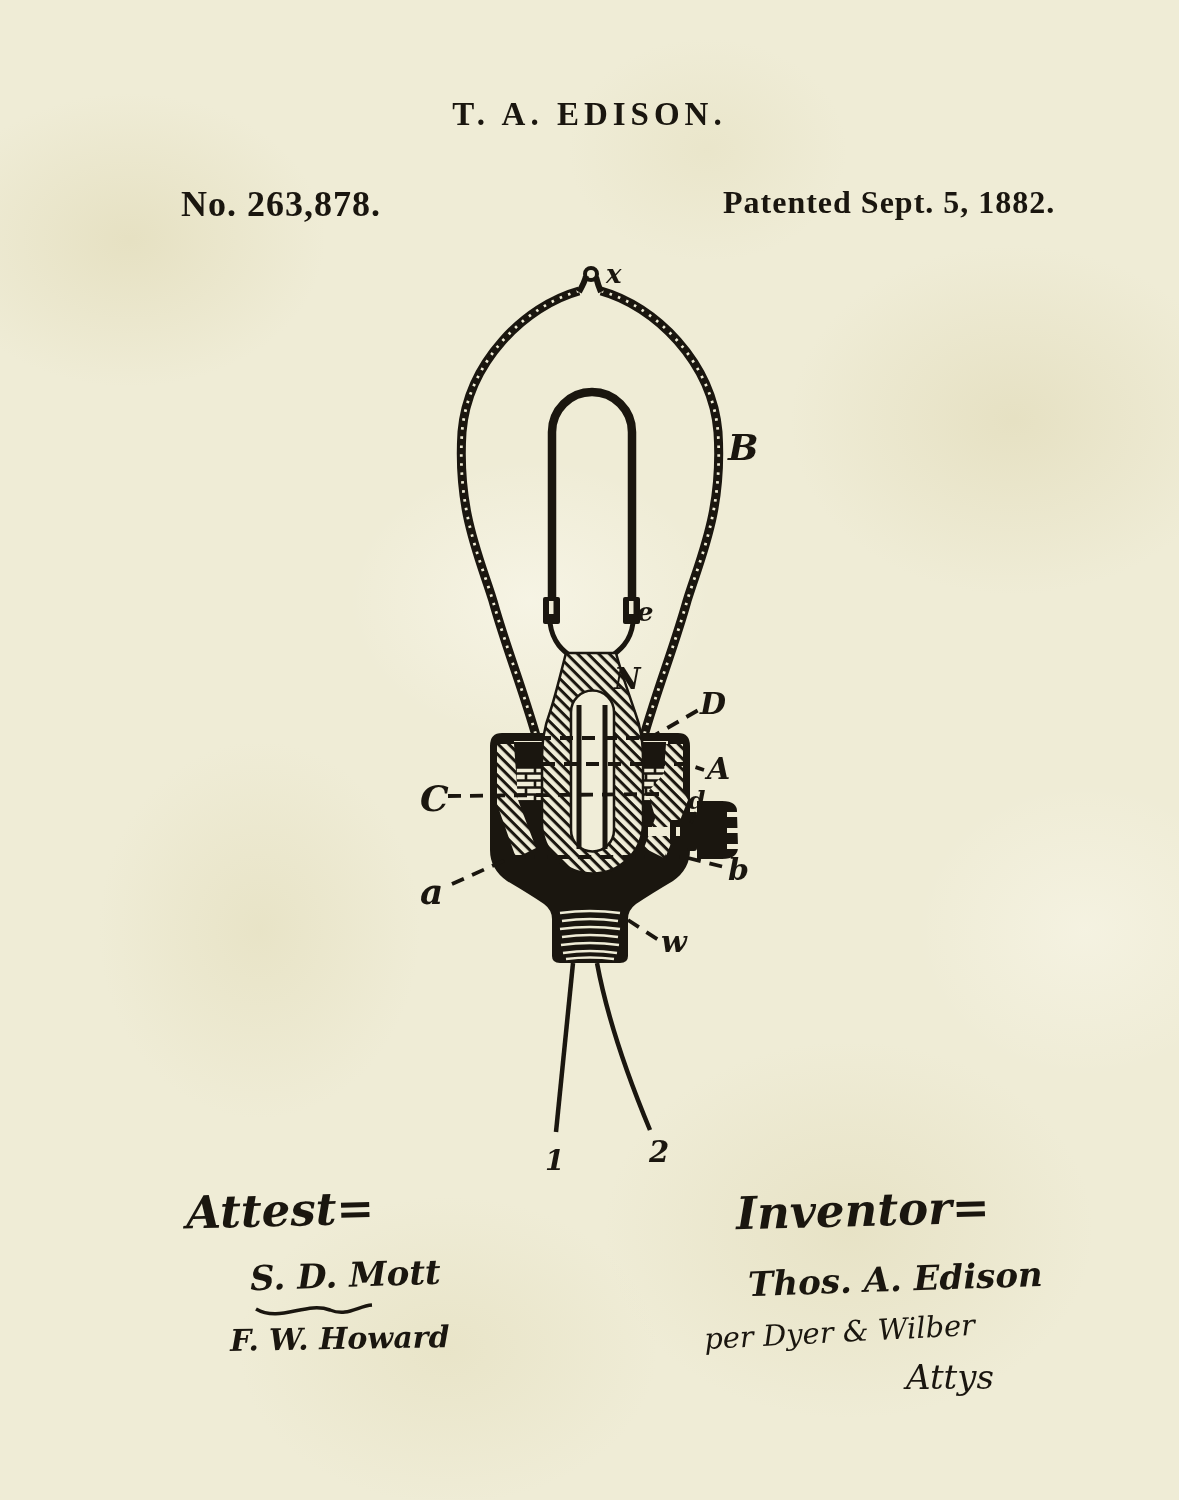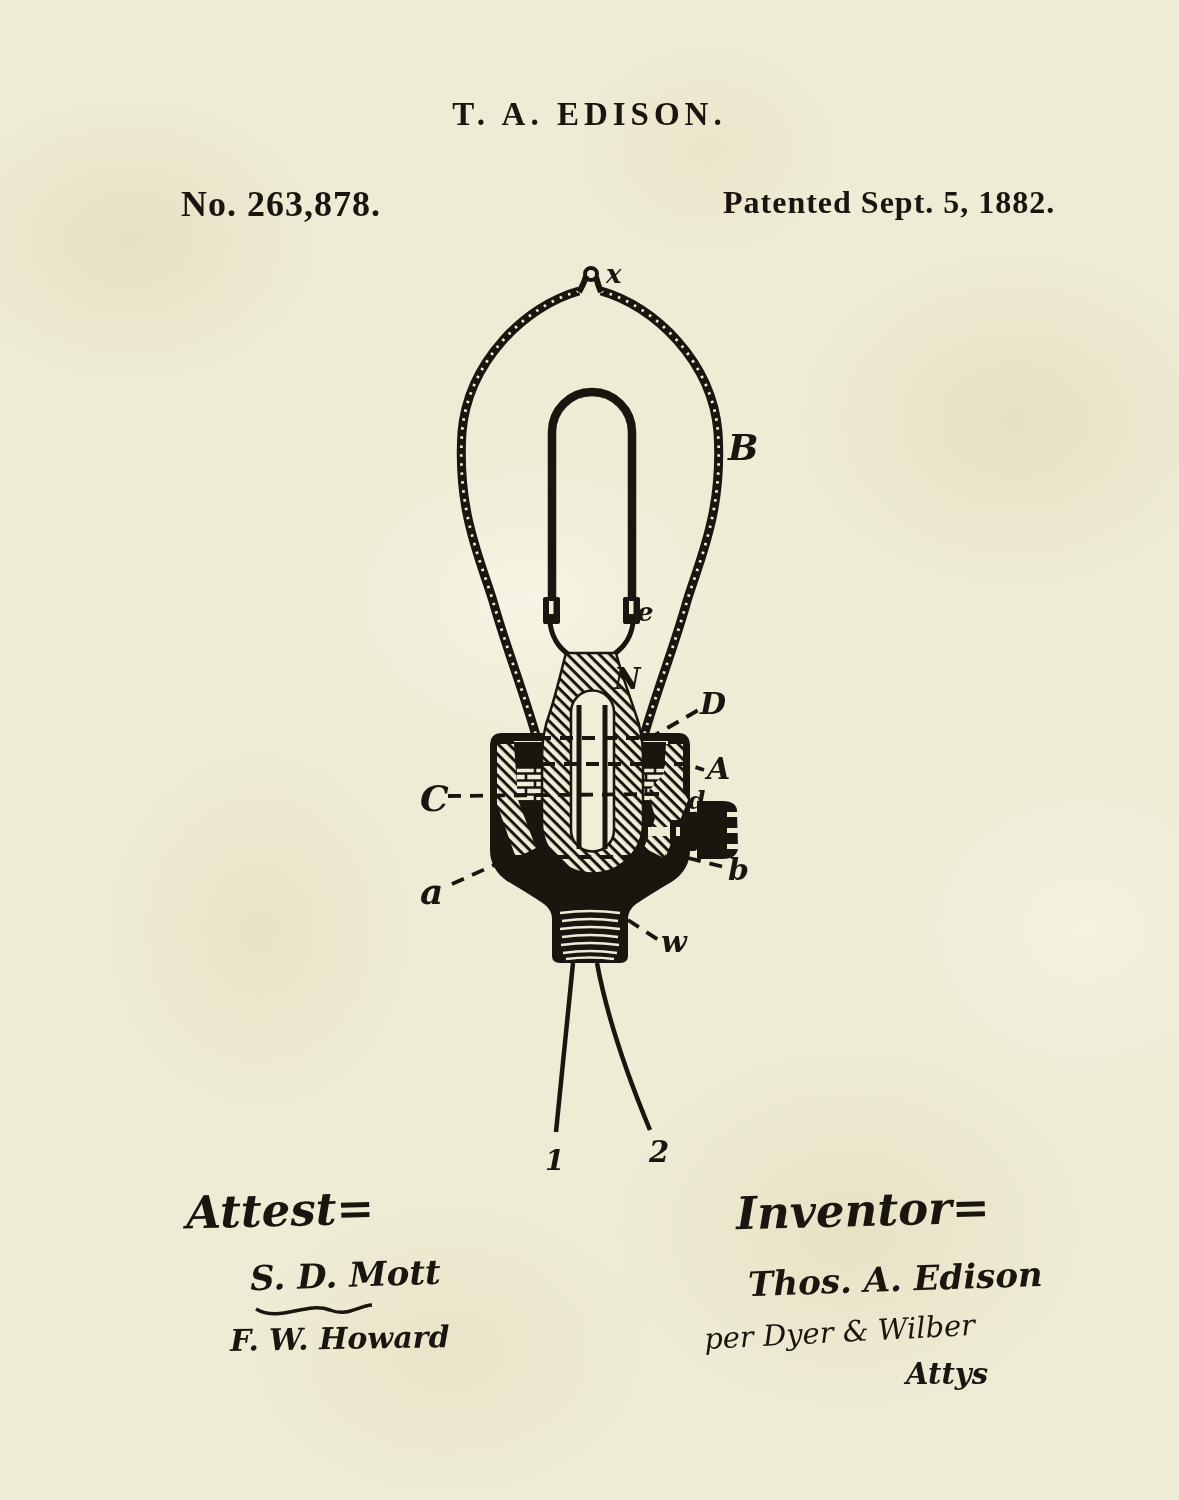--- a/index.html
+++ b/index.html
@@ -25,21 +25,21 @@
   .t-lamp{top:143px;left:0;width:100%;text-align:center;font-size:25px;letter-spacing:3px;}
   .t-no{top:186px;left:181px;font-size:36px;letter-spacing:1px;}
   .t-date{top:186px;left:681px;font-size:32px;letter-spacing:1px;margin-left:42px;}
   .sig{position:absolute;white-space:nowrap;font-family:"DejaVu Serif", serif;font-style:italic;line-height:1;}
   .s-attest{top:1188px;left:186px;font-size:45px;font-weight:700;transform:rotate(-1.5deg);}
   .s-inventor{top:1188px;left:736px;font-size:45px;font-weight:700;transform:rotate(-1.5deg);}
   .s-mott{top:1258px;left:250px;font-size:34px;font-weight:700;transform:rotate(-2deg);}
   .s-howard{top:1324px;left:230px;font-size:30px;font-weight:700;transform:rotate(-1deg);}
   .s-edison{top:1262px;left:748px;font-size:34px;font-weight:700;transform:rotate(-2deg);}
   .s-atty{top:1318px;left:704px;font-size:29px;transform:rotate(-3deg);}
-  .s-attys{top:1360px;left:906px;font-size:29px;font-weight:700;}
+  .s-attys{top:1360px;left:906px;font-size:34px;font-weight:400;}
   svg.fig{position:absolute;top:0;left:0;}
   .lbl{font-family:"DejaVu Serif", serif;font-style:italic;font-weight:700;fill:#1a160f;}
 </style>
 </head>
 <body>
 
 <div class="page">
 
   <div class="hdr t-edison">T. A. EDISON.</div>
   <div class="hdr t-no">No. 263,878.</div>

